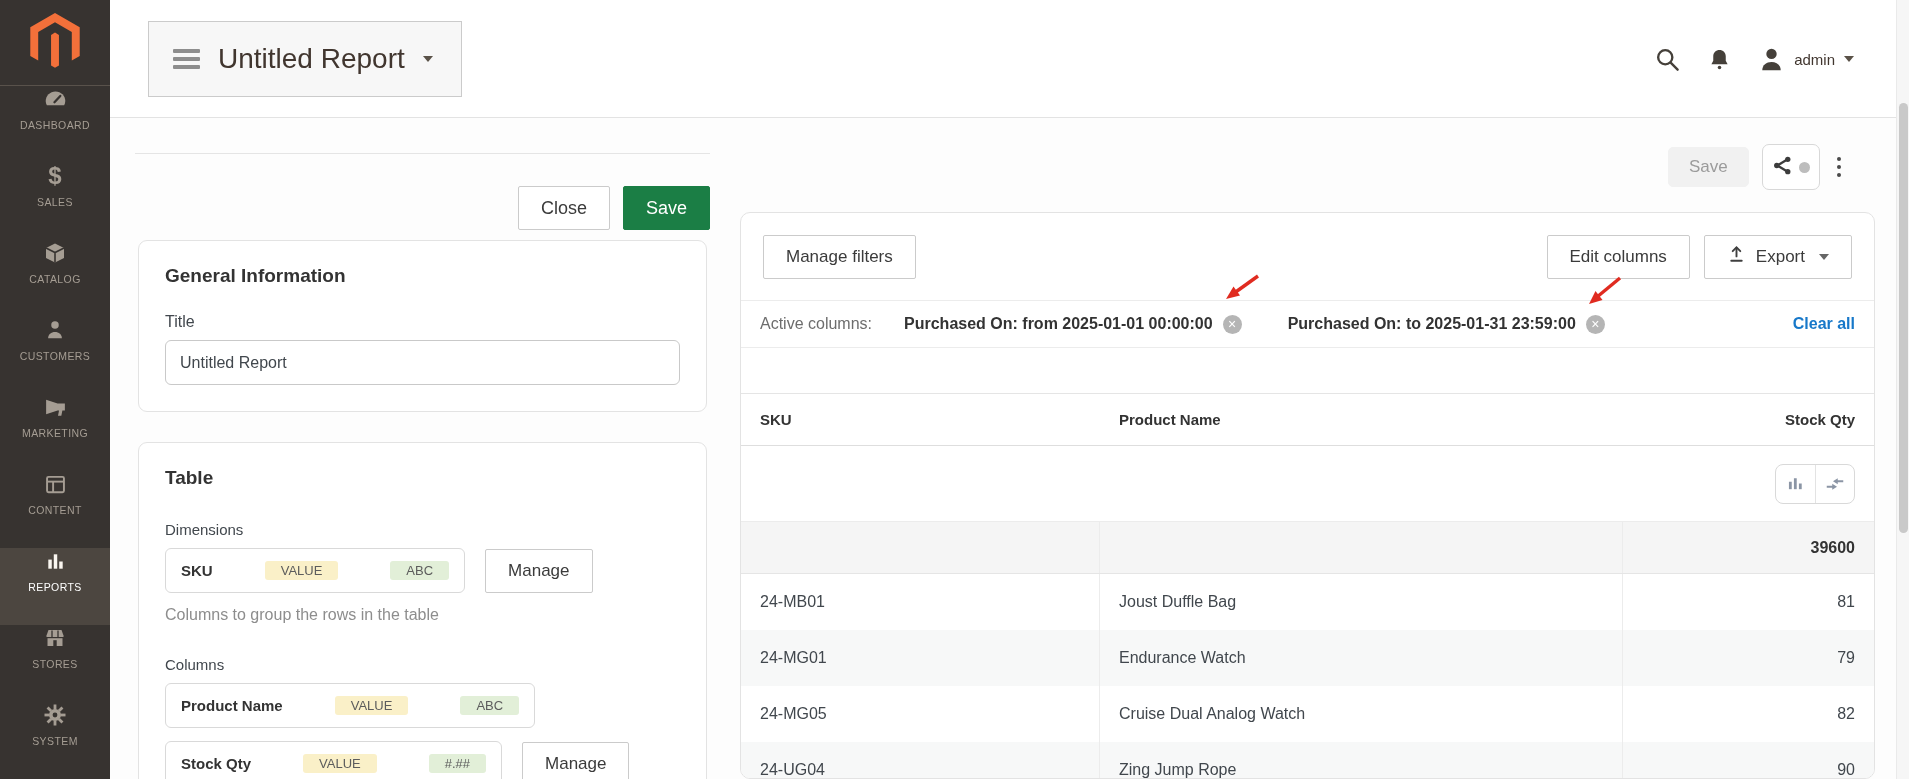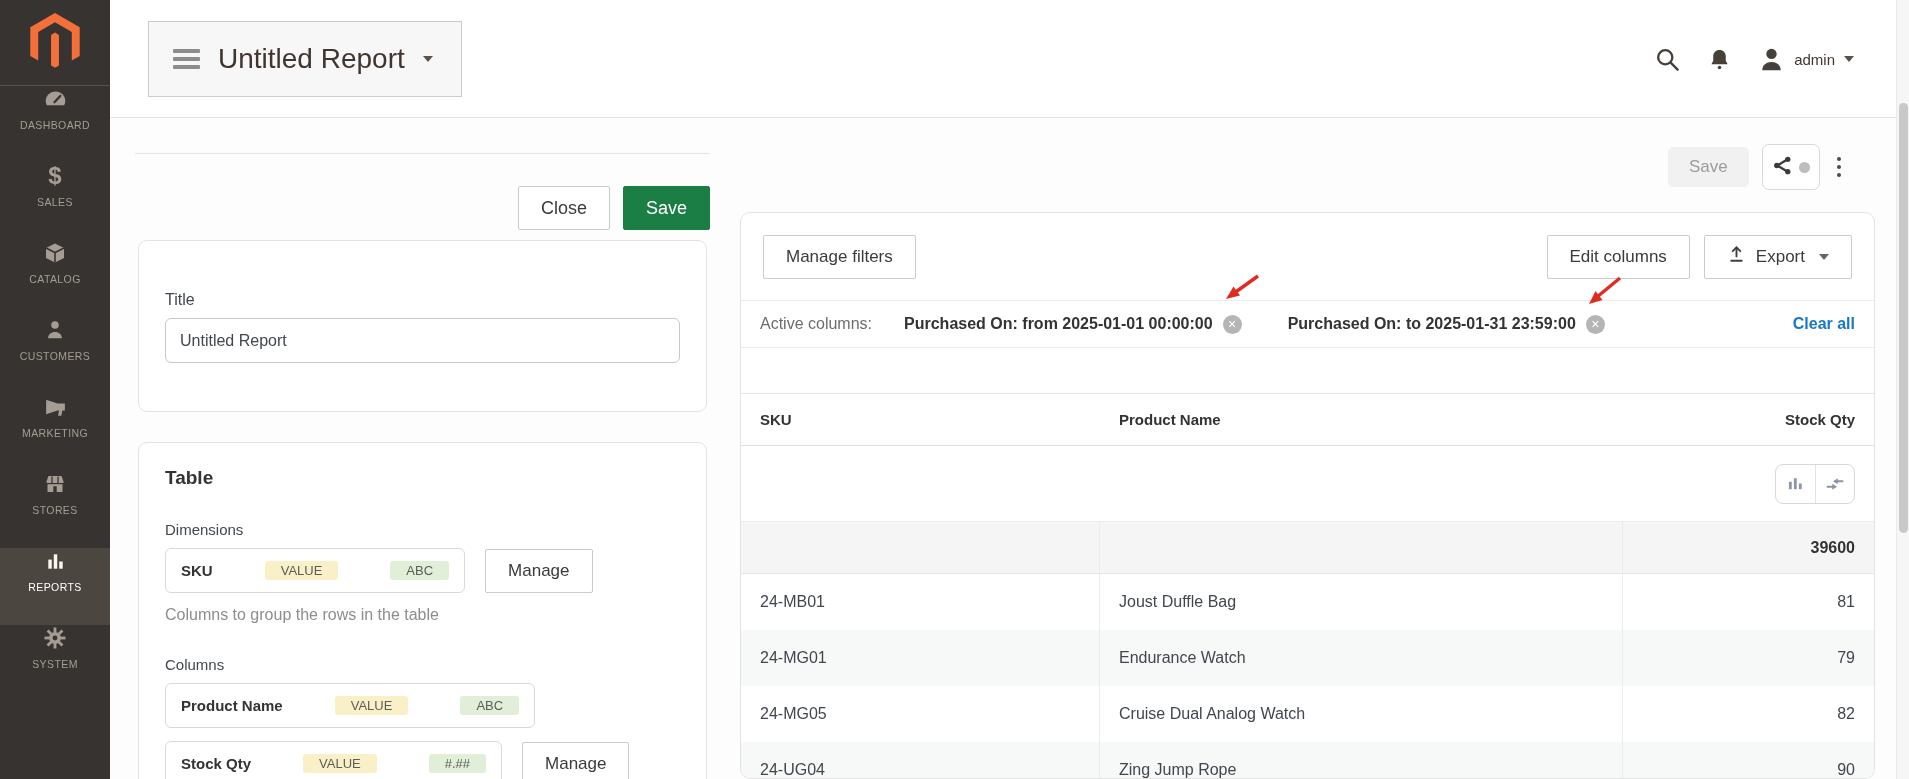--- a/index.html
+++ b/index.html
@@ -148,39 +148,49 @@
           <svg viewBox="0 0 24 24" width="25" height="25">
               <g transform="translate(24,0) scale(-1,1)">
                 <path d="M21,4.5 V18.5 L10,14.8 H8.6 L9.6,20 H6.4 L5.4,14.8 H3 V8.2 H10 Z" fill="currentColor"></path>
               </g>
             </svg>
         </span>
         <span class="mi-label">MARKETING</span>
       </div>
       <div class="menu-item">
         <span class="mi-icon">
+          <svg viewBox="0 0 24 24" width="23" height="23">
+              <rect x="3.2" y="4" width="17.6" height="16" rx="1.5" fill="none" stroke="currentColor" stroke-width="2"></rect>
+              <line x1="3.2" y1="9" x2="20.8" y2="9" stroke="currentColor" stroke-width="2"></line>
+              <line x1="9.5" y1="9" x2="9.5" y2="20" stroke="currentColor" stroke-width="2"></line>
+            </svg>
+        </span>
+        <span class="mi-label">CONTENT</span>
+      </div>
+      <div class="menu-item active">
+        <span class="mi-icon">
+          <svg viewBox="0 0 24 24" width="23" height="23">
+              <rect x="4.5" y="10" width="3.6" height="9.5" fill="currentColor"></rect>
+              <rect x="10.2" y="4.5" width="3.6" height="15" fill="currentColor"></rect>
+              <rect x="15.9" y="12" width="3.6" height="7.5" fill="currentColor"></rect>
+            </svg>
+        </span>
+        <span class="mi-label">REPORTS</span>
+      </div>
+      <div class="menu-item">
+        <span class="mi-icon">
           <svg viewBox="0 0 24 24" width="24" height="24">
               <path d="M3.5,9.5 L5.5,4 H18.5 L20.5,9.5 V11 H3.5 Z" fill="currentColor"></path>
               <line x1="9" y1="4.5" x2="9" y2="11" stroke="#373330" stroke-width="1.3"></line>
               <line x1="15" y1="4.5" x2="15" y2="11" stroke="#373330" stroke-width="1.3"></line>
               <path d="M4.5,12.2 H19.5 V20 H4.5 Z" fill="currentColor"></path>
               <rect x="10.3" y="14.2" width="3.4" height="5.8" fill="#373330"></rect>
             </svg>
         </span>
         <span class="mi-label">STORES</span>
-      </div>
-      <div class="menu-item active">
-        <span class="mi-icon">
-          <svg viewBox="0 0 24 24" width="23" height="23">
-              <rect x="4.5" y="10" width="3.6" height="9.5" fill="currentColor"></rect>
-              <rect x="10.2" y="4.5" width="3.6" height="15" fill="currentColor"></rect>
-              <rect x="15.9" y="12" width="3.6" height="7.5" fill="currentColor"></rect>
-            </svg>
-        </span>
-        <span class="mi-label">REPORTS</span>
       </div>
       <div class="menu-item">
         <span class="mi-icon">
           <svg viewBox="0 0 24 24" width="24" height="24">
               <g fill="currentColor">
                 <circle cx="12" cy="12" r="6"></circle>
                 <rect x="10.6" y="1.5" width="2.8" height="5"></rect>
                 <rect x="10.6" y="17.5" width="2.8" height="5"></rect>
                 <rect x="1.5" y="10.6" width="5" height="2.8"></rect>
                 <rect x="17.5" y="10.6" width="5" height="2.8"></rect>
@@ -235,20 +245,21 @@
 
   <div class="content">
     <div class="lc-divider"></div>
 
     <div class="form-actions">
       <button class="btn">Close</button>
       <button class="btn btn-green">Save</button>
     </div>
 
     <div class="card gi-card">
+      <div class="card-heading">General Information</div>
       <div class="field-label">Title</div>
       <input class="text-input" type="text" value="Untitled Report" style="">
     </div>
 
     <div class="card tbl-card">
       <div class="card-heading">Table</div>
       <div class="sub-label">Dimensions</div>
       <div class="chip-row">
         <span class="chip">
           <span class="chip-name">SKU</span>

